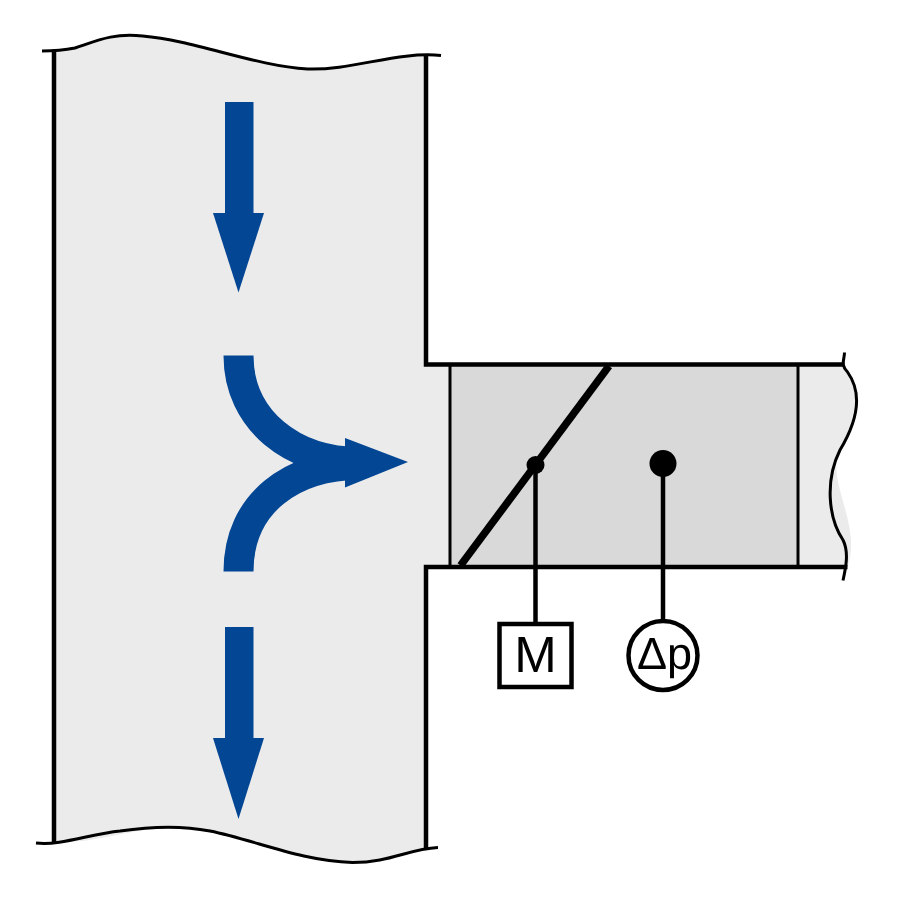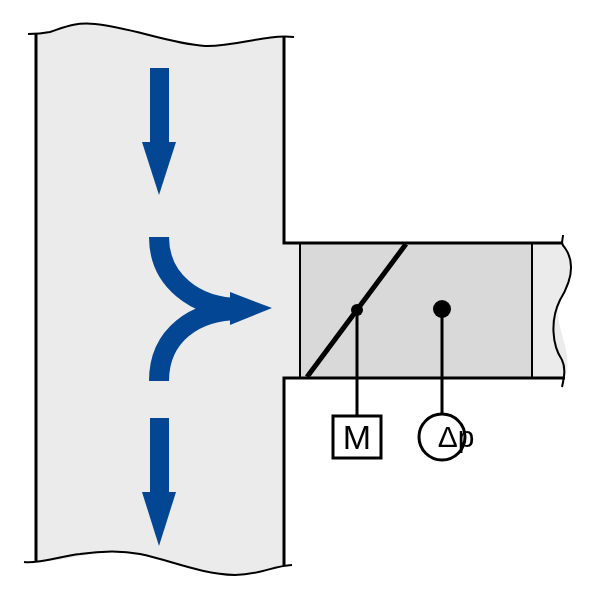--- a/index.html
+++ b/index.html
@@ -1,20 +1,20 @@
 <!DOCTYPE html>
 <html><head>
 <meta charset="utf-8">
 <style>
   html, body { margin: 0; padding: 0; background: #ffffff; }
   body { width: 600px; height: 600px; overflow: hidden; position: relative; font-family: "Liberation Sans", sans-serif; }
   svg { position: absolute; left: 0; top: 0; }
   .label { position: absolute; font-family: "Liberation Sans", sans-serif; color: #000; text-align: center; }
   #m-label { left: 333px; top: 416px; width: 48px; height: 42px; line-height: 42px; font-size: 34px; }
-  #dp-label { left: 429px; top: 416px; width: 54px; height: 28px; line-height: 42px; font-size: 30px; }
+  #dp-label { left: 416px; top: 416px; width: 54px; height: 28px; line-height: 42px; font-size: 30px; }
 </style>
 </head>
 <body>
 
 <svg width="600" height="600" viewBox="0 0 600 600">
 
   <path d="M36 34 C 60 30, 70 22, 95 24 C 130 27, 170 44, 205 46 C 235 47, 260 36, 284 37 L 284 243 L 300 243 L 300 378 L 284 378 L 284 565 C 270 566, 255 577, 230 575 C 195 572, 150 550, 110 552 C 80 554, 60 563, 36 561 Z" fill="#ebebeb" stroke="none"></path>
 
   <path d="M284 243 L 563 243 C 575 260, 570 280, 560 300 C 550 320, 575 350, 565 378 L 284 378 Z" fill="#ebebeb" stroke="none"></path>
 

